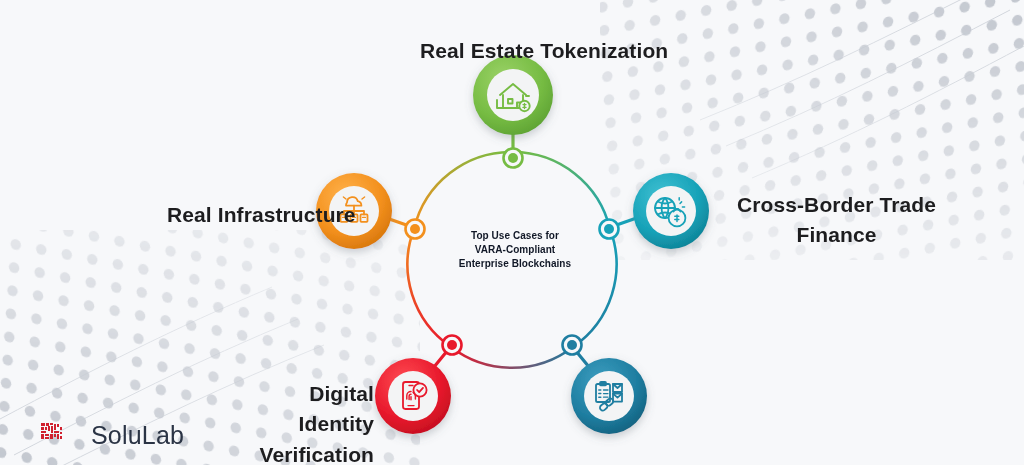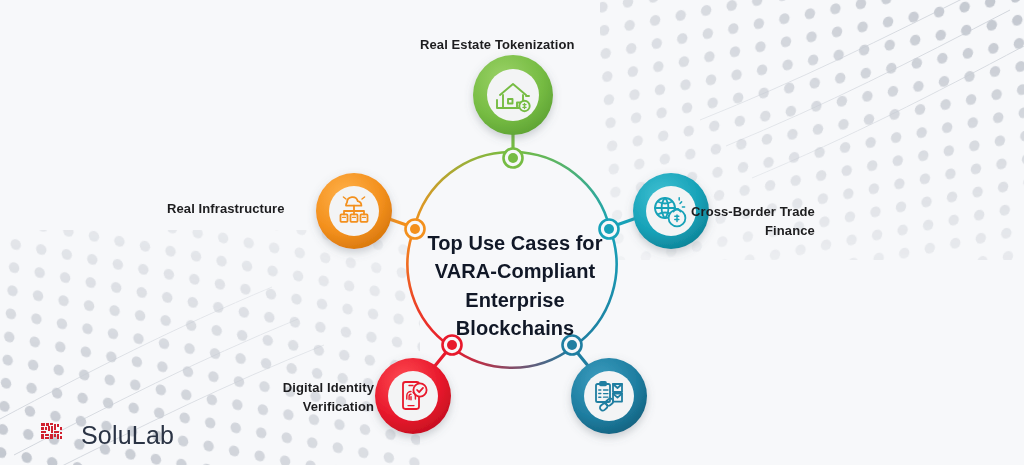--- a/index.html
+++ b/index.html
@@ -10,40 +10,40 @@
     overflow:hidden;position:relative;
   }
   #stage{position:absolute;inset:0;width:1024px;height:465px;}
 
   .bg-svg{position:absolute;inset:0;width:1024px;height:465px;pointer-events:none;}
   .diagram-svg{position:absolute;left:0;top:0;width:1024px;height:465px;}
 
   .label{
     position:absolute;
     color:#1d1d1f;
-    font-size:13px;
+    font-size:21px;
     font-weight:600;
     line-height:1.45;
     letter-spacing:.1px;
     white-space:pre-line;
   }
   #label-real-estate{left:420px;top:36px;}
-  #label-cross-border{left:691px;top:190px;text-align:right;margin-top:13px;}
+  #label-cross-border{left:737px;top:190px;text-align:center;}
   #label-supply-chain{left:645px;top:386px;}
   #label-digital-identity{left:240px;top:379px;width:134px;text-align:right;}
   #label-defi{left:167px;top:200px;}
 
   .center-text{
     position:absolute;left:415px;top:229px;width:200px;
     text-align:center;color:#111827;
-    font-size:20px;font-weight:700;line-height:1.42;
+    font-size:10px;font-weight:700;line-height:1.42;
     letter-spacing:.05px;white-space:pre-line;
   }
 
-  #logo{position:absolute;left:40px;top:421px;display:flex;align-items:center;gap:14px;}
+  #logo{position:absolute;left:40px;top:421px;display:flex;align-items:center;gap:24px;}
   #logo-wordmark{
     font-size:25px;color:#2b3445;font-weight:400;letter-spacing:.2px;
     font-family:"Liberation Sans", sans-serif;
   }
 </style>
 </head>
 <body>
 
 <div id="stage">
 

